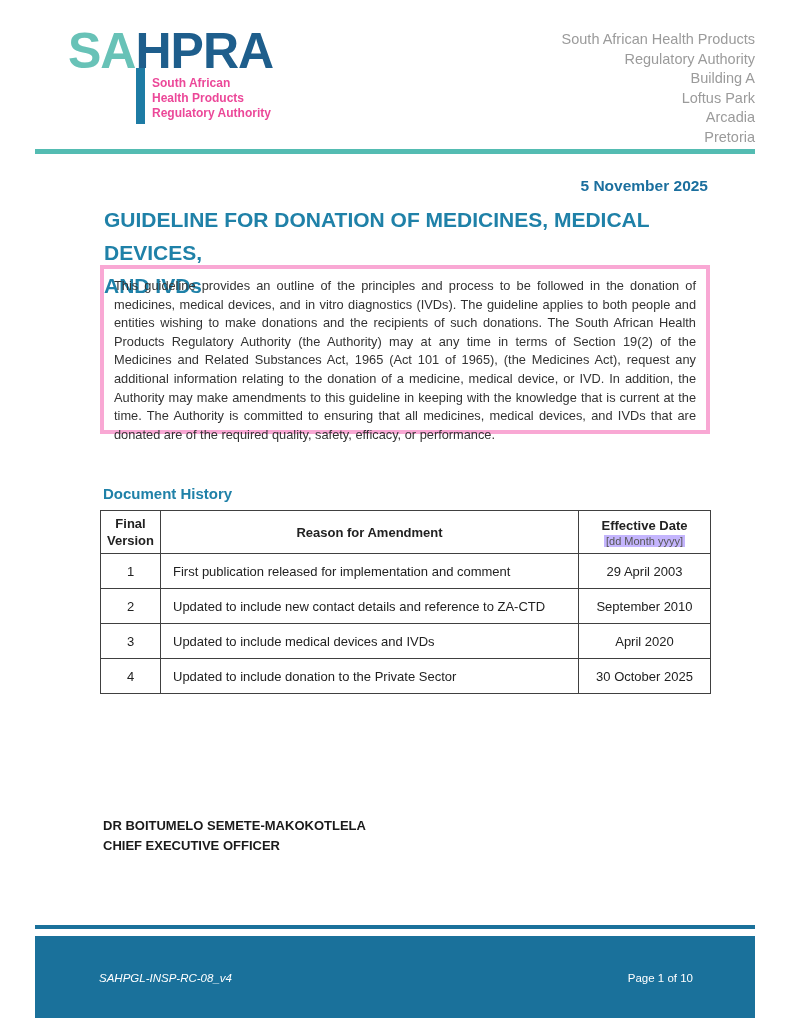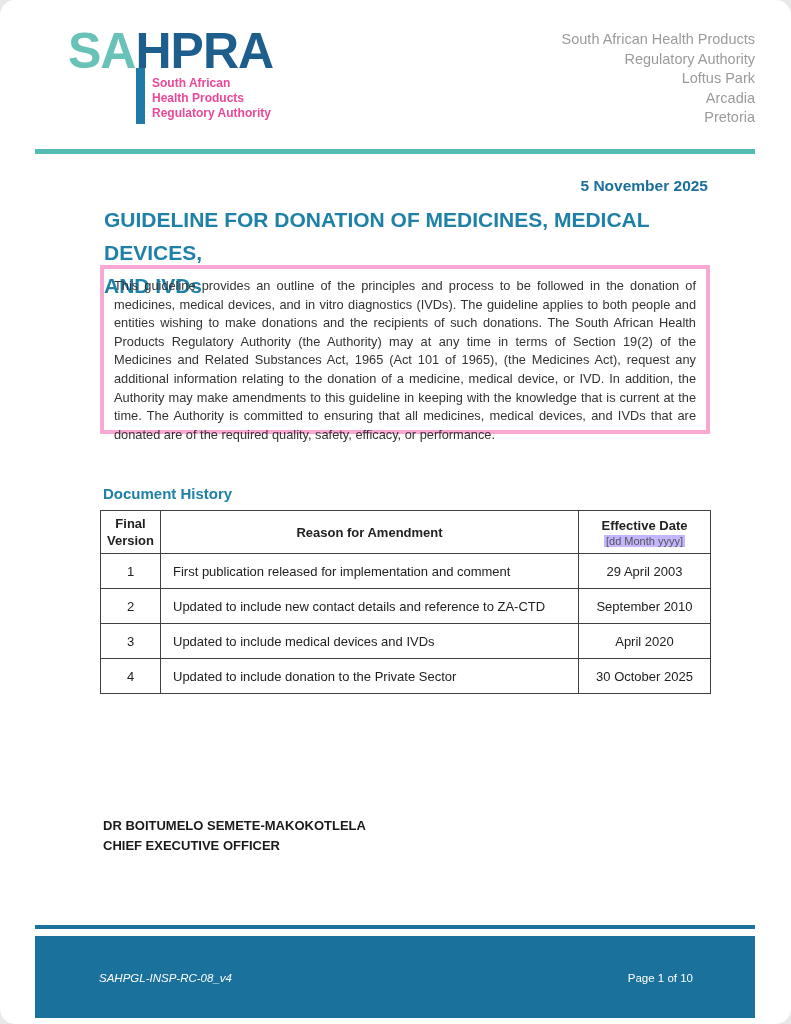--- a/index.html
+++ b/index.html
@@ -1,20 +1,20 @@
 <!DOCTYPE html>
 <html><head>
 <meta charset="utf-8">
 <style>
   * { margin:0; padding:0; box-sizing:border-box; }
   html,body { background:#e8e8e8; }
   .page {
     position:relative; width:791px; height:1024px; margin:0 auto;
     background:#ffffff; overflow:hidden;
-    font-family:"Liberation Sans", sans-serif; color:#333;border-radius:15px;
+    font-family:"Liberation Sans", sans-serif; color:#333;
   }
 
   
   .logo { position:absolute; left:68px; top:26px; width:230px; height:105px; }
   .logo-word { font-size:50px; font-weight:bold; letter-spacing:-1px; line-height:1; white-space:nowrap; }
   .logo-sa   { color:#68C2B7; }
   .logo-hpra { color:#1E5E8C; }
   .logo-stem { position:absolute; left:68px; top:42px; width:9px; height:56px; background:#1D7BA4; }
   .logo-tagline { position:absolute; left:84px; top:50px; font-size:12px; font-weight:bold; line-height:15px; color:#ec4899; white-space:nowrap; }
 
@@ -90,20 +90,21 @@
     <div class="logo-tagline">
       <div>South African</div>
       <div>Health Products</div>
       <div>Regulatory Authority</div>
     </div>
   </div>
 
   <div class="address">
     <div>South African Health Products</div>
     <div>Regulatory Authority</div>
+    <div>Building A</div>
     <div>Loftus Park</div>
     <div>Arcadia</div>
     <div>Pretoria</div>
   </div>
 
   <div class="header-rule"></div>
 
   <div class="doc-date">5 November 2025</div>
 
   <div class="doc-title">

